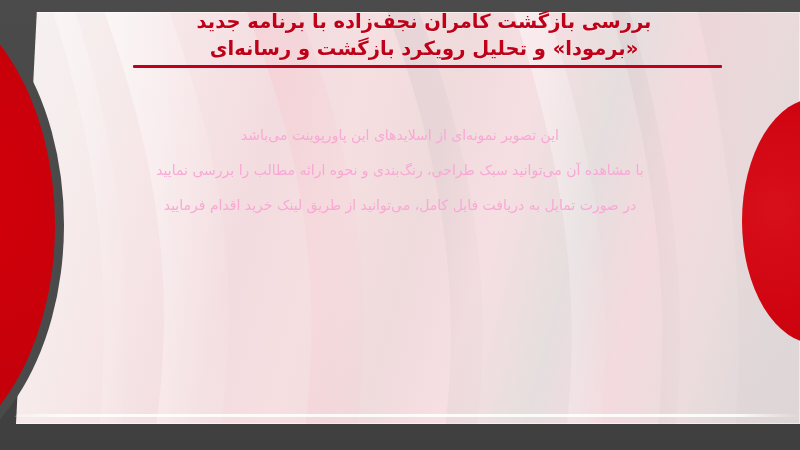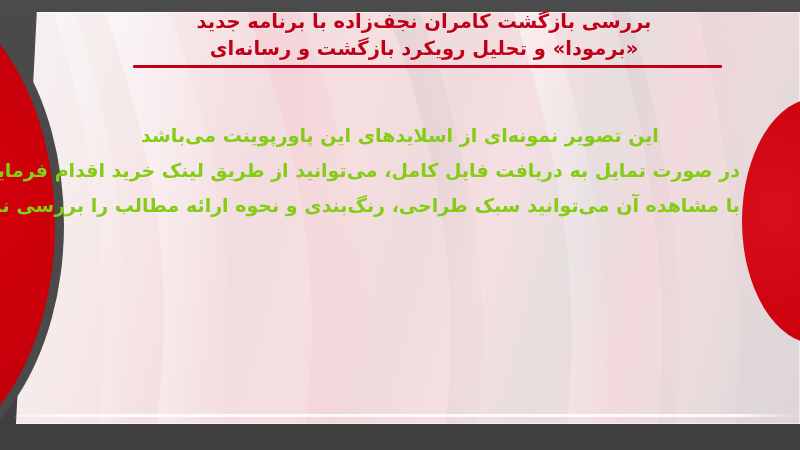--- a/index.html
+++ b/index.html
@@ -113,23 +113,23 @@
 
   
   .body-area {
     position: absolute;
     left: 60px; top: 118px;
     width: 680px;
     direction: rtl;
     text-align: center;
   }
   .body-line {
-    color: #84cc16;
-    font-size: 19px;
-    font-weight: 700;
+    color: #f9a8d4;
+    font-size: 14px;
+    font-weight: 400;
     line-height: 35px;
     white-space: nowrap;
     direction: rtl;
   }
 
   
   .panel-bottom-hl {
     position: absolute;
     left: 0; top: 414px;
     width: 800px; height: 3px;
@@ -182,17 +182,17 @@
   <div class="ellipse-right"></div>
 
   <div class="title-area">
     <div class="title-line">بررسی بازگشت کامران نجف‌زاده با برنامه جدید</div>
     <div class="title-line">«برمودا» و تحلیل رویکرد بازگشت و رسانه‌ای</div>
   </div>
   <div class="title-rule"></div>
 
   <div class="body-area">
     <div class="body-line">این تصویر نمونه‌ای از اسلایدهای این پاورپوینت می‌باشد</div>
+    <div class="body-line">با مشاهده آن می‌توانید سبک طراحی، رنگ‌بندی و نحوه ارائه مطالب را بررسی نمایید</div>
     <div class="body-line">در صورت تمایل به دریافت فایل کامل، می‌توانید از طریق لینک خرید اقدام فرمایید</div>
-    <div class="body-line">با مشاهده آن می‌توانید سبک طراحی، رنگ‌بندی و نحوه ارائه مطالب را بررسی نمایید</div>
   </div>
 
 </div>
 
 </body></html>

